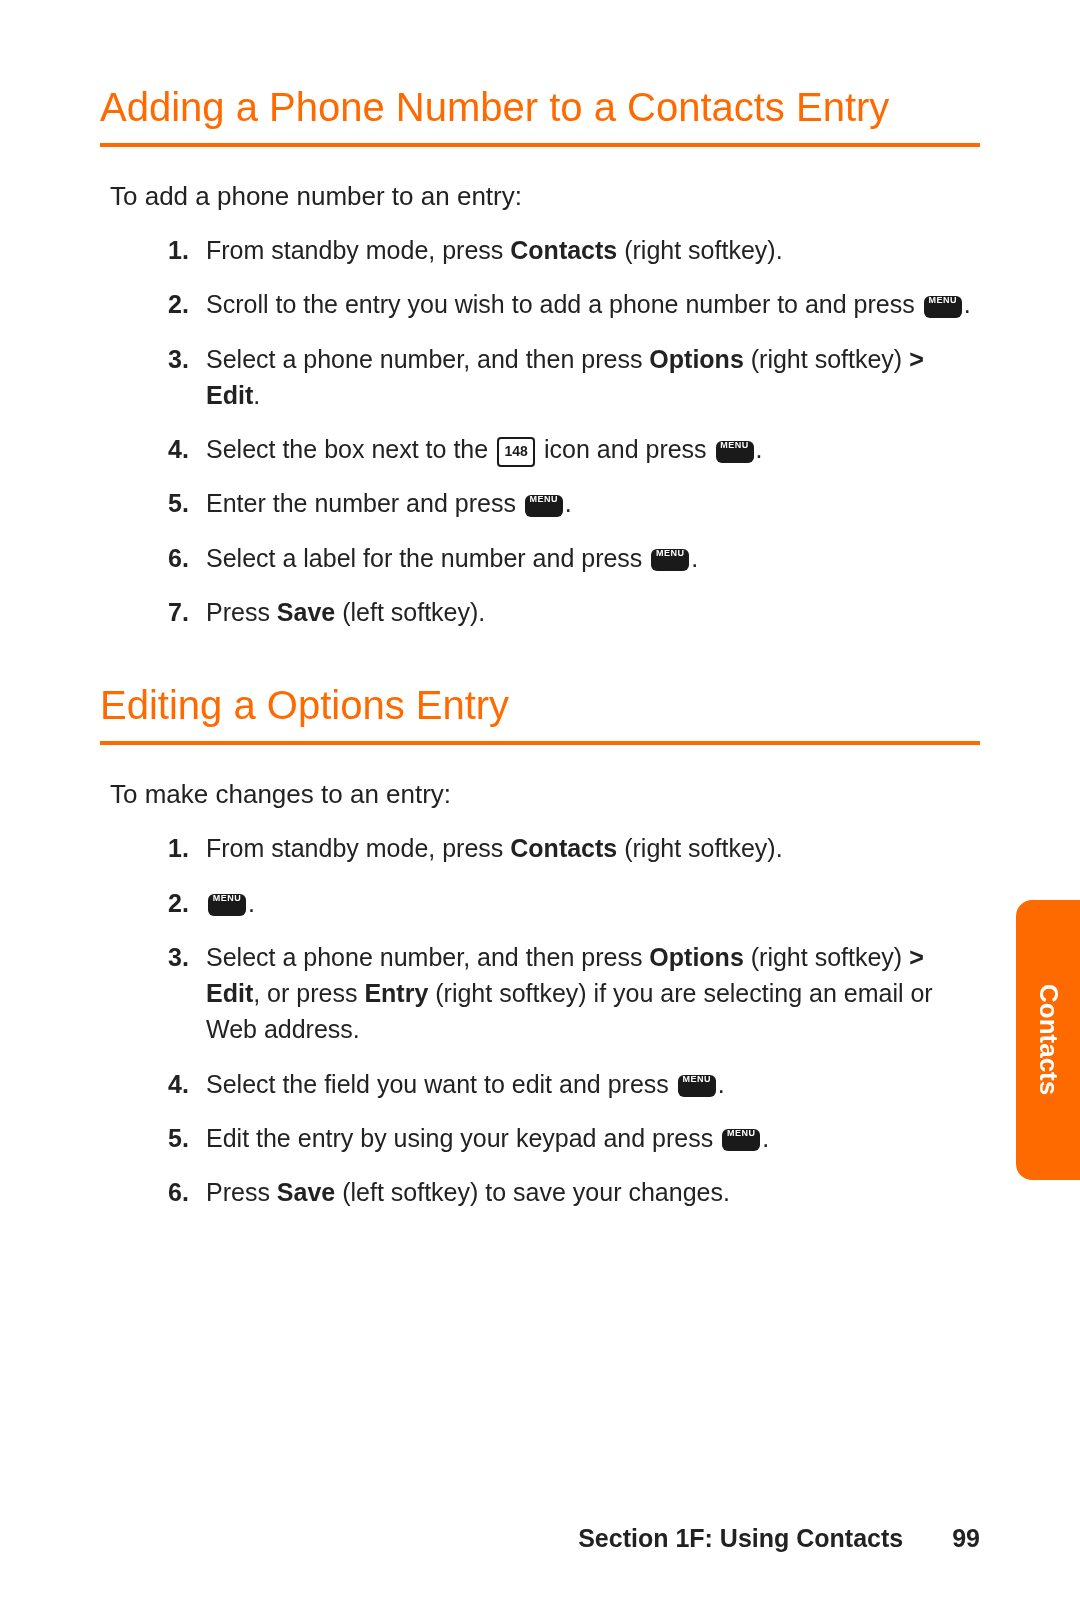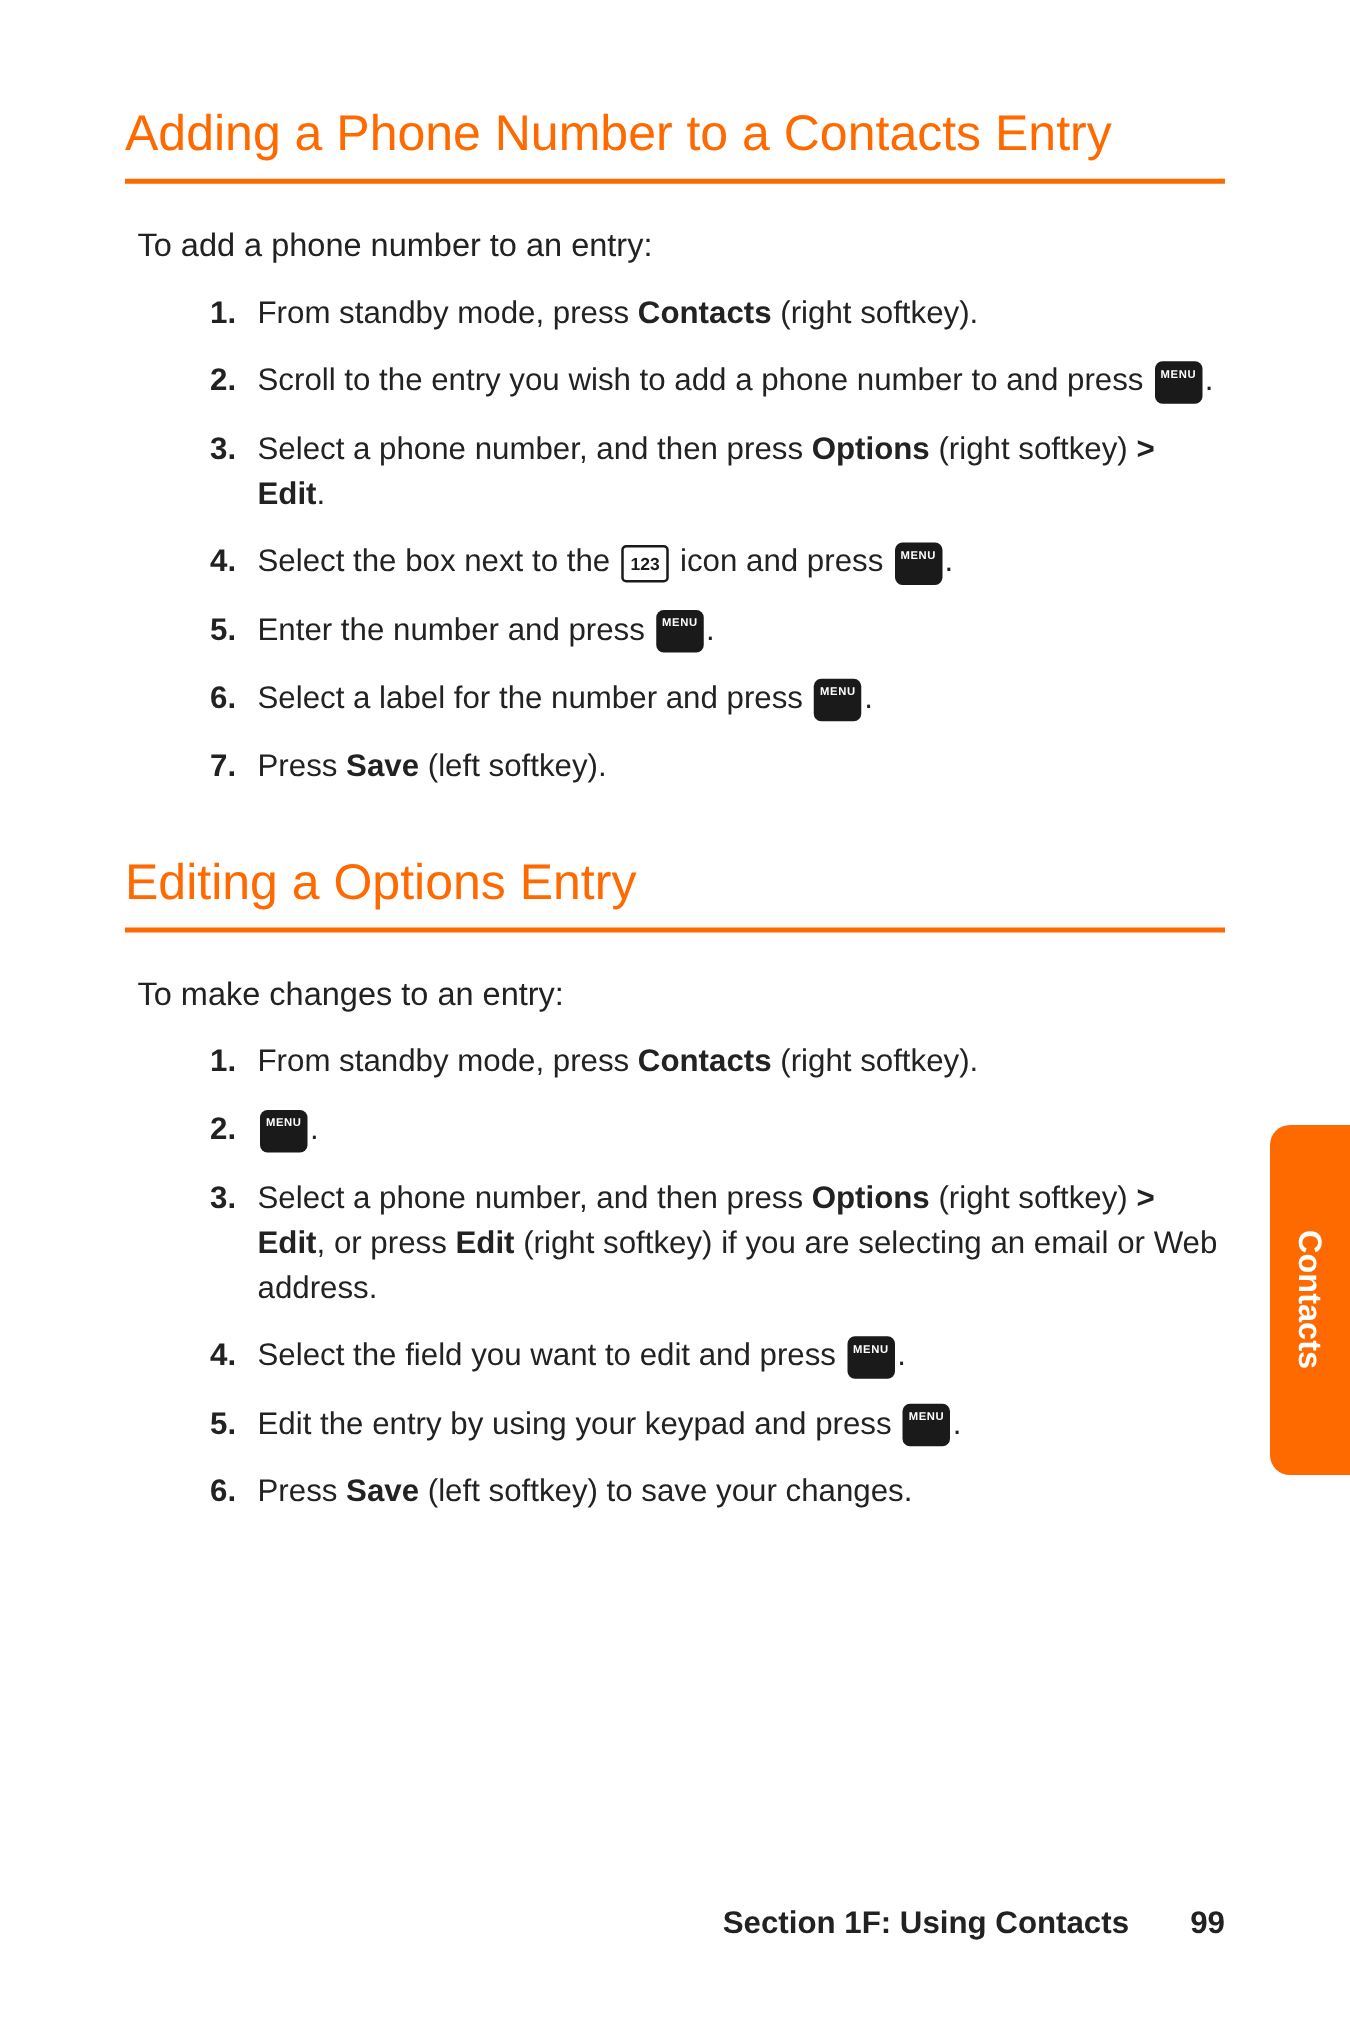--- a/index.html
+++ b/index.html
@@ -10,21 +10,21 @@
     padding-bottom: 10px; border-bottom: 4px solid #ff6a00; margin-bottom: 34px;
   }
   .sub-heading { font-weight: 400; font-size: 26px; margin: 0 0 20px 10px; color: #222; }
   ol.steps { list-style: none; margin: 0 0 50px 0; padding: 0 0 0 68px; }
   ol.steps li { display: flex; align-items: flex-start; font-size: 25px; line-height: 1.45; margin-bottom: 18px; }
   ol.steps li .num { font-weight: 700; width: 38px; flex: 0 0 38px; }
   ol.steps li .txt { flex: 1; }
   .txt b { font-weight: 700; }
   .menu-ok-icon {
     display: inline-flex; flex-direction: column; align-items: center; justify-content: center;
-    width: 38px; height: 34px; background: #1a1a1a; color: #fff; border-radius: 6px;
+    width: 38px; height: 22px; background: #1a1a1a; color: #fff; border-radius: 6px;
     font-size: 9px; font-weight: 700; line-height: 1; vertical-align: middle; margin: 0 2px;
     padding-top: 16px;
     gap: 20px;
   }
   .menu-ok-icon span { display: block; letter-spacing: 0.5px; }
   .num-icon {
     display: inline-flex; align-items: center; justify-content: center;
     width: 38px; height: 30px; border: 2px solid #1a1a1a; border-radius: 4px;
     font-size: 14px; font-weight: 700; color: #1a1a1a; vertical-align: middle; margin: 0 2px;
     background: #fff;
@@ -69,21 +69,21 @@
     </li>
     <li>
       <span class="num">3.</span>
       <span class="txt">
         <span>Select a phone number, and then press </span><b>Options</b><span> (right softkey) </span><b>&gt; Edit</b><span>.</span>
       </span>
     </li>
     <li>
       <span class="num">4.</span>
       <span class="txt">
-        <span>Select the box next to the </span><span class="num-icon">123</span><span> icon and press </span><span class="menu-ok-icon">
+        <span>Select the box next to the </span><span class="num-icon">148</span><span> icon and press </span><span class="menu-ok-icon">
             <span>MENU</span>
             <span>OK</span>
           </span><span>.</span>
       </span>
     </li>
     <li>
       <span class="num">5.</span>
       <span class="txt">
         <span>Enter the number and press </span><span class="menu-ok-icon">
             <span>MENU</span>
@@ -123,21 +123,21 @@
       <span class="txt">
         <span class="menu-ok-icon">
             <span>MENU</span>
             <span>OK</span>
           </span><span>.</span>
       </span>
     </li>
     <li>
       <span class="num">3.</span>
       <span class="txt">
-        <span>Select a phone number, and then press </span><b>Options</b><span> (right softkey) </span><b>&gt; Edit</b><span>, or press </span><b>Edit</b><span> (right softkey) if you are selecting an email or Web address.</span>
+        <span>Select a phone number, and then press </span><b>Options</b><span> (right softkey) </span><b>&gt; Edit</b><span>, or press </span><b>Entry</b><span> (right softkey) if you are selecting an email or Web address.</span>
       </span>
     </li>
     <li>
       <span class="num">4.</span>
       <span class="txt">
         <span>Select the field you want to edit and press </span><span class="menu-ok-icon">
             <span>MENU</span>
             <span>OK</span>
           </span><span>.</span>
       </span>

